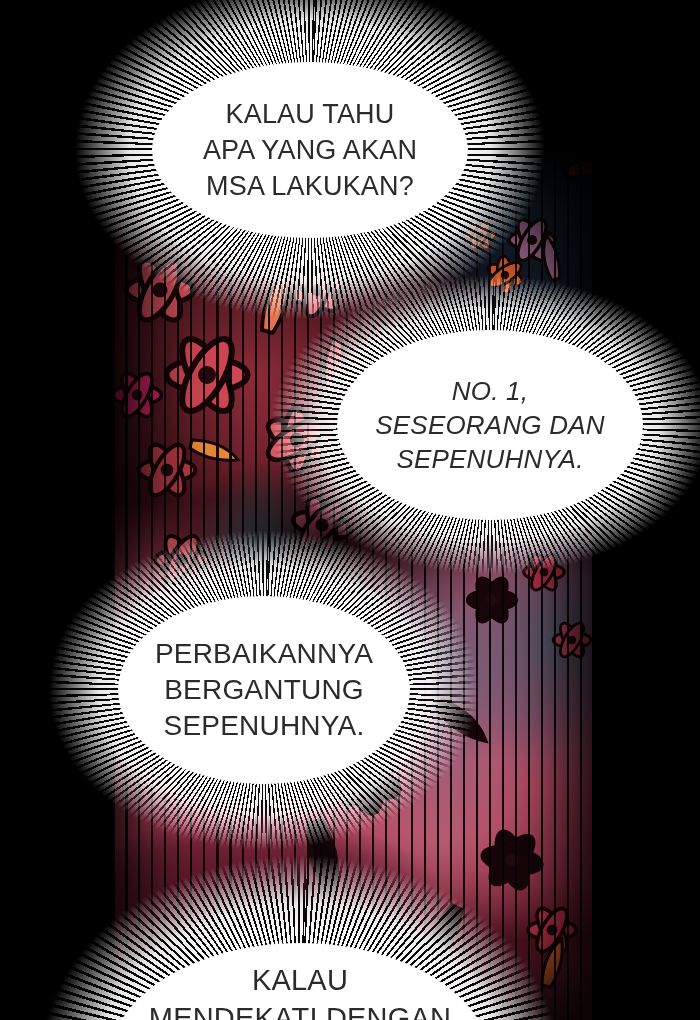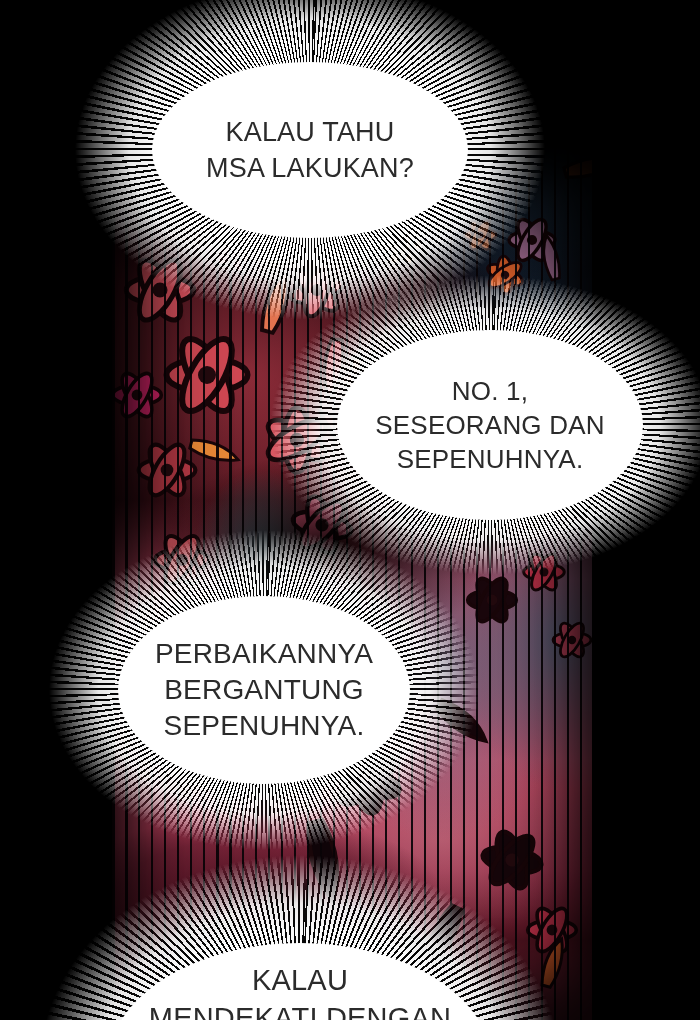--- a/index.html
+++ b/index.html
@@ -56,21 +56,21 @@
     color:var(--text, #2b2b2b);
     display:flex; flex-direction:column; align-items:center; justify-content:center;
     text-align:center; font-weight:400; letter-spacing:0.2px;
   }
   .line { white-space:nowrap; }
 
   .b1 { left:75px;  top:-20px; width:470px; height:340px; }
   .b1 .core { inset:24% 16.4%; font-size:27px; line-height:36px; }
 
   .b2 { left:270px; top:275px; width:440px; height:300px; }
-  .b2 .core { inset:18.3% 15.3%; font-size:26px; line-height:34px; }
+  .b2 .core { inset:18.3% 15.3%; font-size:26px; line-height:34px;font-style:italic; }
 
   .b3 { left:49px;  top:530px; width:430px; height:320px;text-decoration:underline; }
   .b3 .core { inset:20.6% 16%; font-size:28px; line-height:36px; }
 
   .b4 { left:40px;  top:855px; width:520px; height:420px; }
   .b4 .core { inset:21% 13%; font-size:29px; line-height:38px;
               justify-content:flex-start; padding-top:18px; box-sizing:border-box; }
 </style>
 </head>
 <body>
@@ -126,20 +126,21 @@
     <use href="#lf" transform="translate(430,845) rotate(-30)" fill="#e2622b"></use>
     <use href="#lf" transform="translate(330,560) rotate(80) scale(1.2)" fill="#15060a"></use>
   </svg>
   <div class="stripes"></div>
 </div>
 
 <div class="bubble b1">
   <div class="spikes"></div>
   <div class="core">
     <div class="line">KALAU TAHU</div>
+    <div class="line">APA YANG AKAN</div>
     <div class="line">MSA LAKUKAN?</div>
   </div>
 </div>
 
 <div class="bubble b2">
   <div class="spikes"></div>
   <div class="core">
     <div class="line">NO. 1,</div>
     <div class="line">SESEORANG DAN</div>
     <div class="line">SEPENUHNYA.</div>

